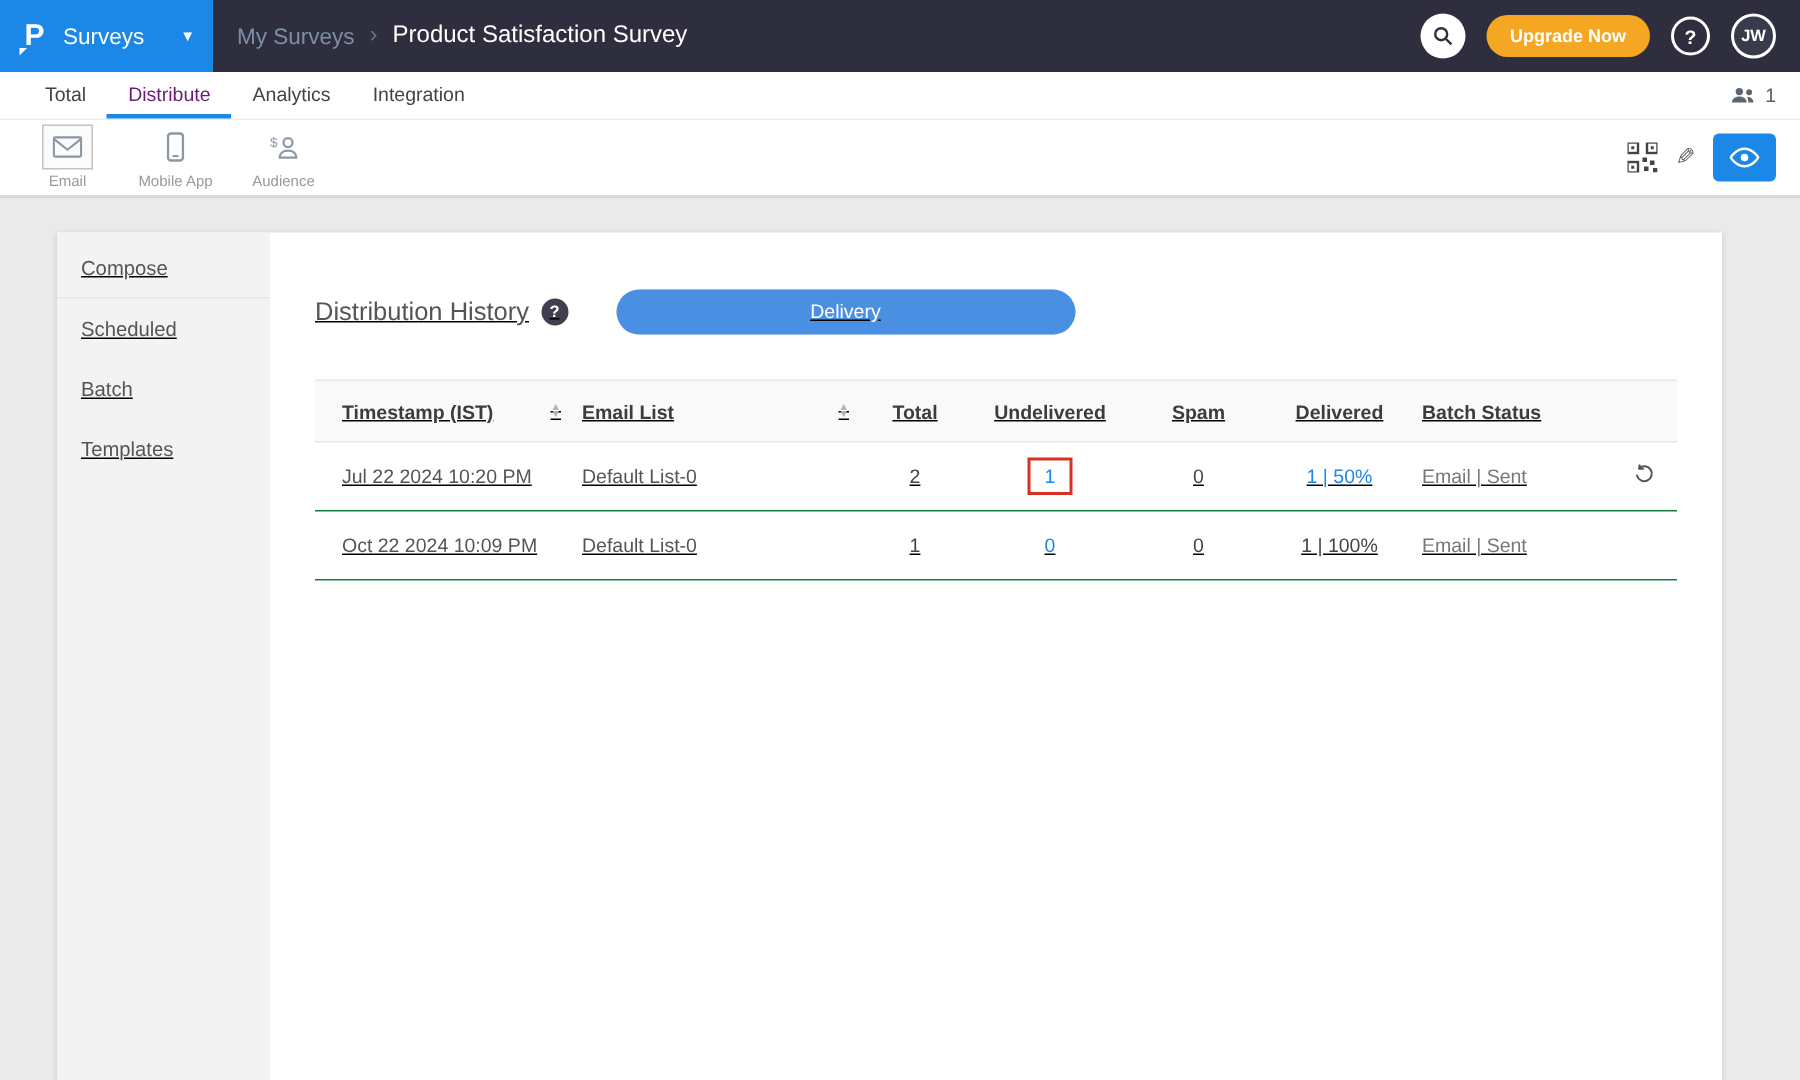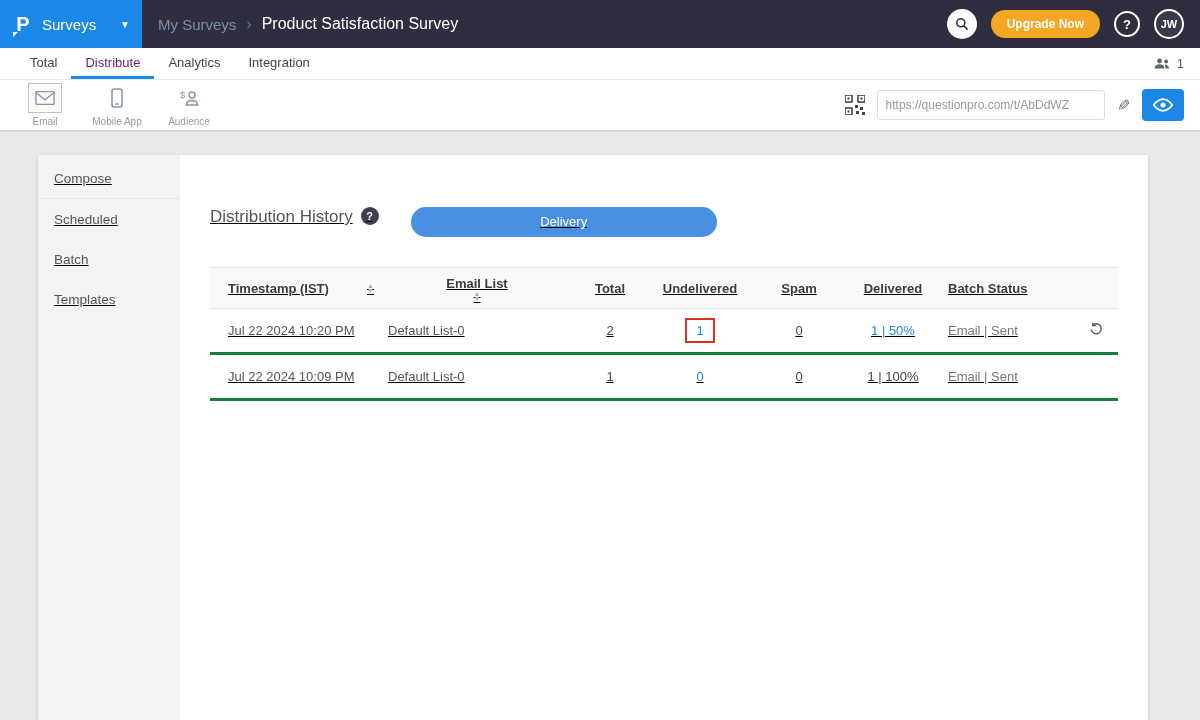--- a/index.html
+++ b/index.html
@@ -76,38 +76,38 @@
   .content { position:relative; height:588px; }
   .card { margin:23px 52px 34px 38px; height:621px; display:flex; background:#ffffff; box-shadow:0 1px 4px rgba(0,0,0,.15);text-decoration:underline; }
   .sidebar { width:142px; background:#f3f3f3; flex-shrink:0; padding-top:4px; }
   .side-item { height:40px; display:flex; align-items:center; padding:0 16px; font-size:13.5px; color:#555; cursor:pointer; }
   .side-item.b { border-bottom:1px solid #e6e6e6; }
   .side-item.active { background:#fff; }
   .bounce { margin-top:6px; padding:12px 16px; font-size:12.5px; color:#333; }
   .bounce .val { color:#3cab3f; margin-left:4px; }
 
   .main { flex:1; padding:0 30px; overflow:hidden; }
-  .title-row { display:flex; margin-top:52px; }
+  .title-row { display:flex; align-items:center; margin-top:38px; }
   .page-h { font-size:17px; color:#555; }
   .title-help {
     width:18px; height:18px; border-radius:50%; background:#3f3f51; color:#fff;
     font-size:11px; font-weight:bold; display:flex; align-items:center; justify-content:center;
     margin-left:8px; cursor:pointer;
   }
   .toggle { margin-left:32px; width:306px; height:30px; background:#e0e0e0; border-radius:16px; display:flex; }
   .seg { flex:1; text-align:center; line-height:30px; font-size:13px; color:#555; cursor:pointer; border-radius:16px; }
   .seg.active { background:#4a90e2; color:#fff; }
 
   
   .table { margin-top:30px; font-size:13px; }
   .trow { display:flex; align-items:center; }
   .thead { height:42px; background:#f9f9f9; border-top:1px solid #e6e6e6; border-bottom:1px solid #e6e6e6; font-weight:bold; color:#3c3c3c; }
-  .tdata { height:46px; border-bottom:3px solid #15803d; color:#555; }
+  .tdata { height:46px; border-bottom:1px solid #15803d; color:#555; }
   .c1 { width:178px; padding-left:18px; }
-  .c2 { width:192px;flex-direction:column; }
+  .c2 { width:192px; }
   .c3 { width:60px; text-align:center; }
   .c4 { width:120px; text-align:center; }
   .c5 { width:78px; text-align:center; }
   .c6 { width:110px; text-align:center; }
   .c7 { width:110px; }
   .c8 { flex:1; text-align:right; padding-right:14px; }
   .hcell { display:flex; align-items:center; justify-content:space-between; padding-right:14px; }
   .sort { display:flex; flex-direction:column; line-height:5px; font-size:7px; color:#b3b3b3; }
   .link { color:#1b87e6; cursor:pointer; }
   .dark { color:#444; }
@@ -203,21 +203,20 @@
           <rect x="13" y="0" width="7" height="7" fill="none" stroke="#444" stroke-width="1.6"></rect>
           <rect x="15.5" y="2.5" width="2" height="2"></rect>
           <rect x="0" y="13" width="7" height="7" fill="none" stroke="#444" stroke-width="1.6"></rect>
           <rect x="2.5" y="15.5" width="2" height="2"></rect>
           <rect x="10" y="10" width="3" height="3"></rect>
           <rect x="15" y="12" width="3" height="3"></rect>
           <rect x="11" y="16" width="3" height="3"></rect>
           <rect x="17" y="17" width="3" height="3"></rect>
         </svg>
     </span>
-    <input class="url-input" readonly="" value="https://questionpro.com/t/AbDdWZ" style="">
     <span class="pencil">✎</span>
     <button class="eye-btn">
       <span>
         <svg width="20" height="14" viewBox="0 0 24 16">
             <path d="M1 8s4-7 11-7 11 7 11 7-4 7-11 7S1 8 1 8z" fill="none" stroke="#fff" stroke-width="2"></path>
             <circle cx="12" cy="8" r="3" fill="#fff"></circle>
           </svg>
       </span>
     </button>
   </div>
@@ -280,21 +279,21 @@
             <span class="refresh">
               <svg width="16" height="16" viewBox="0 0 24 24">
                   <path d="M5 13.5A7.5 7.5 0 1 0 7 6.3" fill="none" stroke="#555" stroke-width="2" stroke-linecap="round"></path>
                   <path d="M7.5 2.5v4.3H11.8" fill="none" stroke="#555" stroke-width="2"></path>
                 </svg>
             </span>
           </div>
         </div>
 
         <div class="trow tdata">
-          <div class="c1">Jul 22 2024 10:09 PM</div>
+          <div class="c1">Oct 22 2024 10:09 PM</div>
           <div class="c2">Default List-0</div>
           <div class="c3 dark">1</div>
           <div class="c4 link">0</div>
           <div class="c5 dark">0</div>
           <div class="c6 dark">1 | 100%</div>
           <div class="c7 muted">Email | Sent</div>
           <div class="c8"></div>
         </div>
       </div>
     </div>

